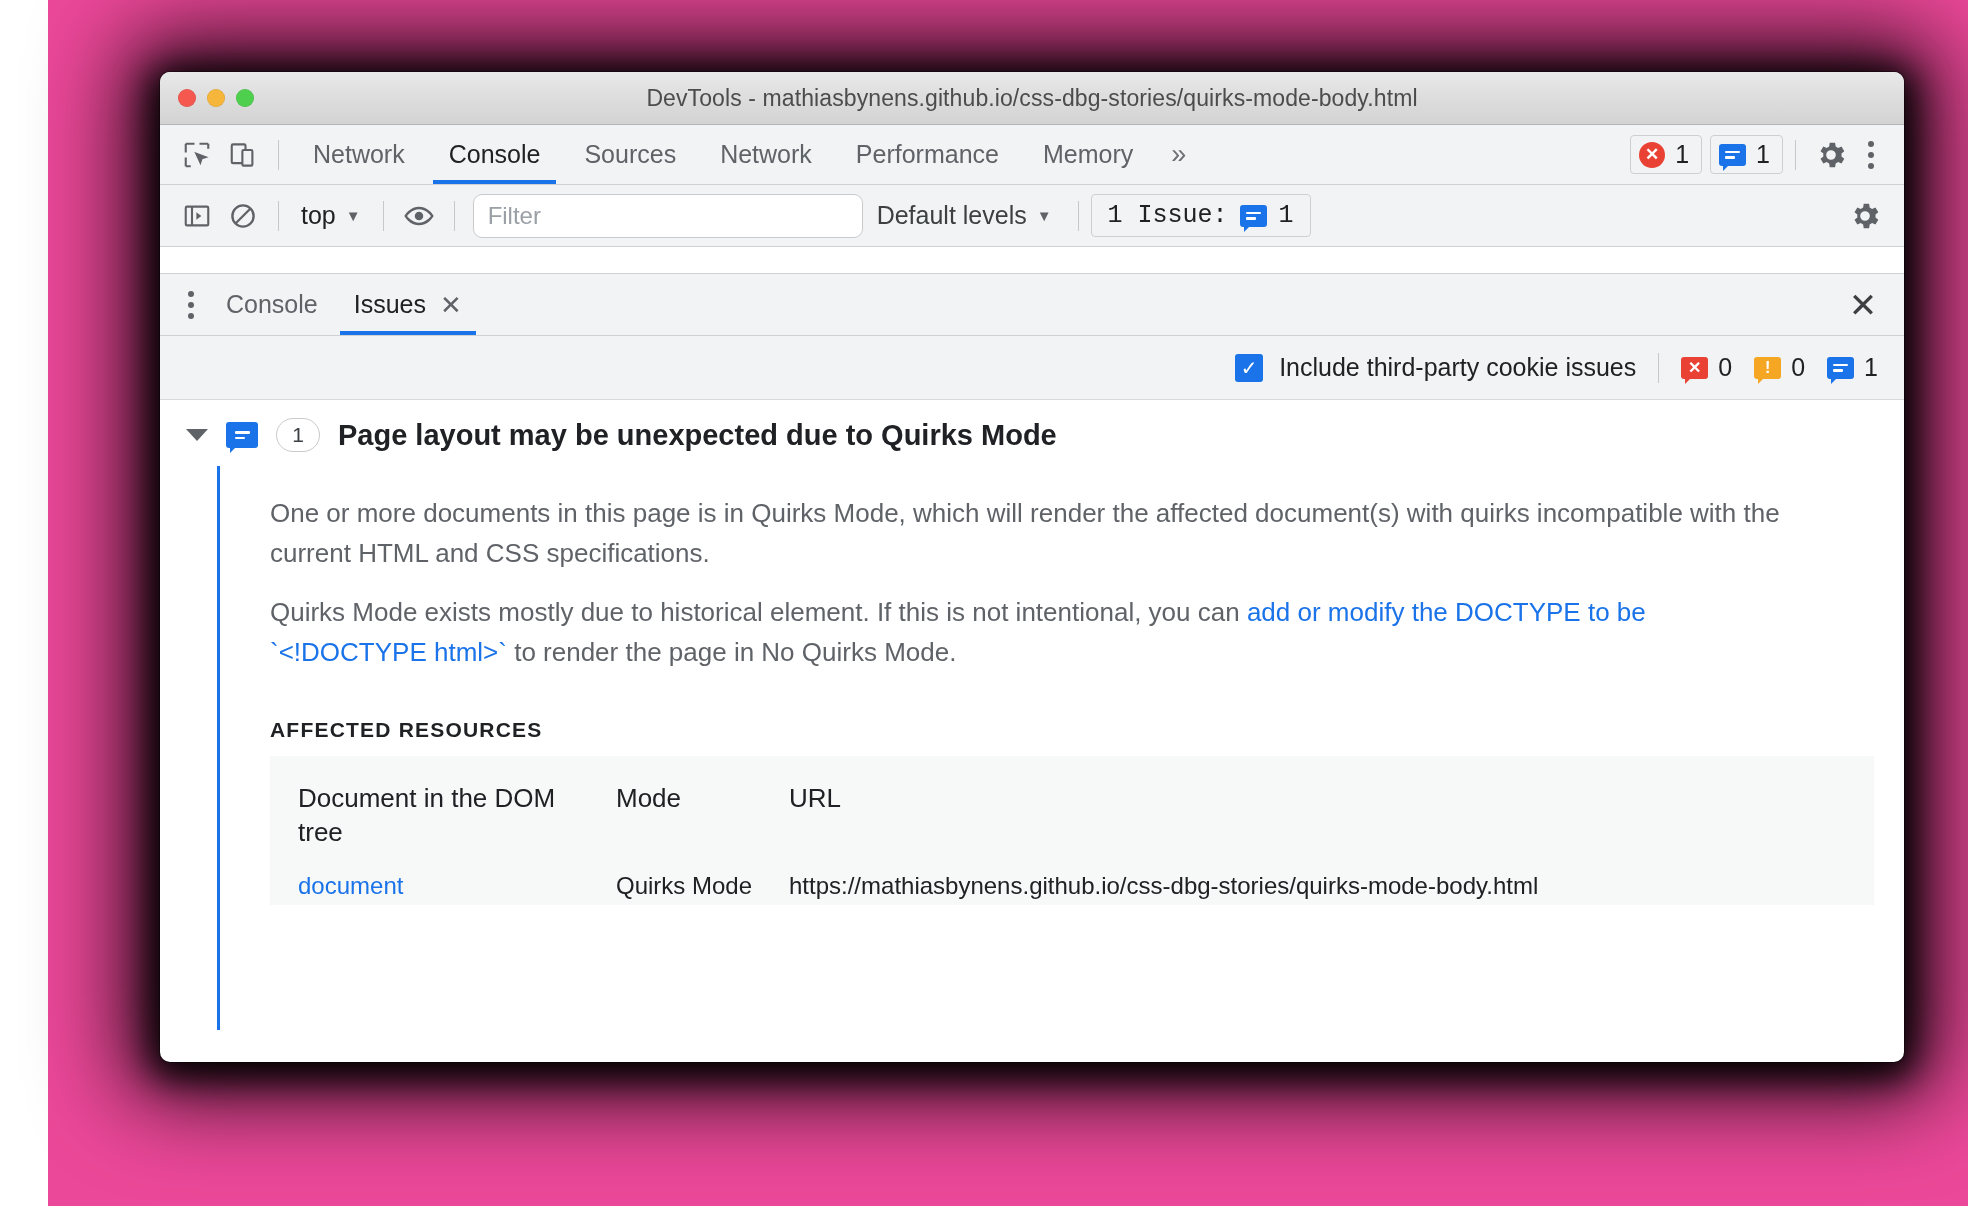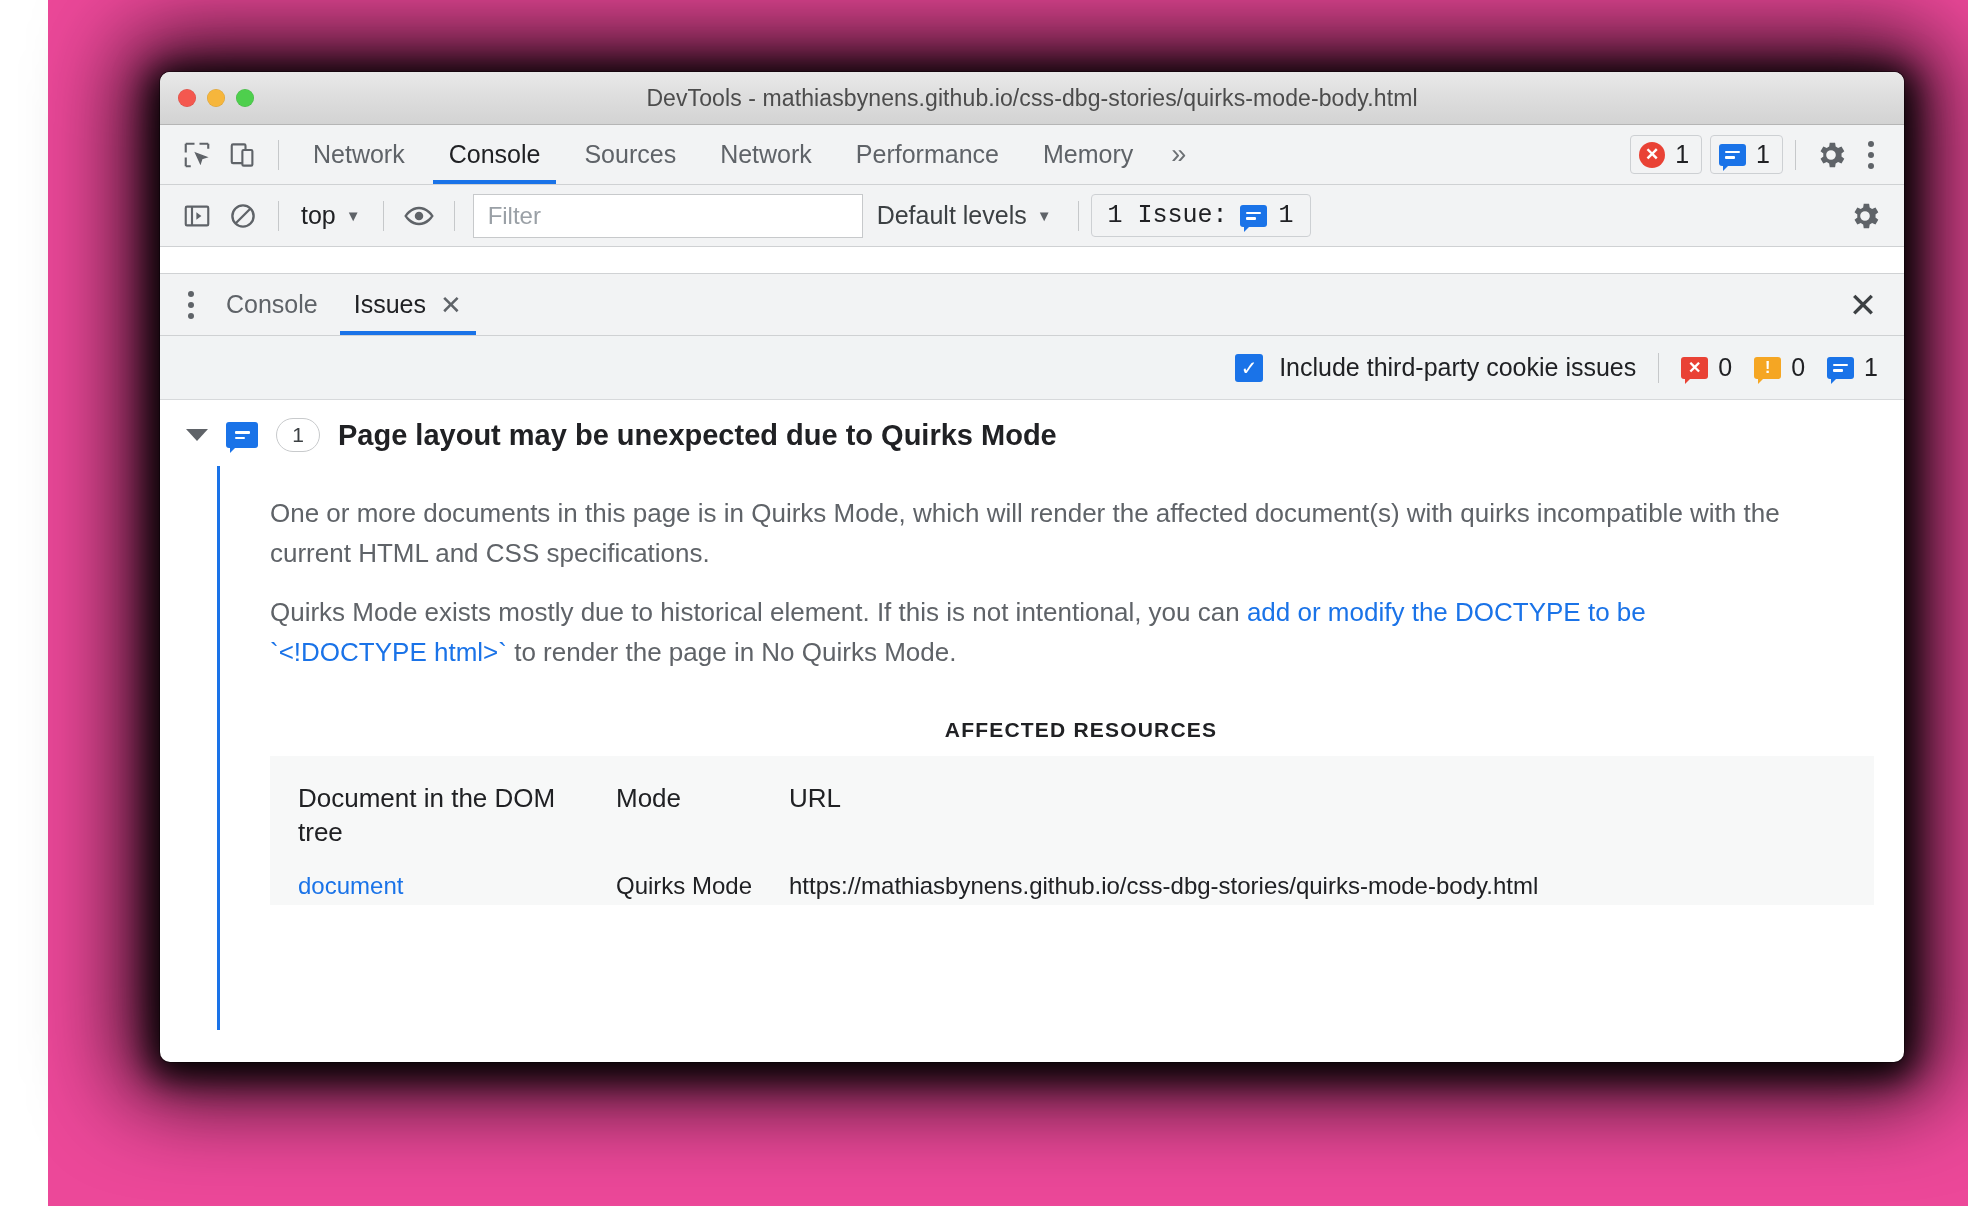--- a/index.html
+++ b/index.html
@@ -167,21 +167,21 @@
   }
   .ctx-select {
     display: flex; align-items: center; gap: 10px;
     font-size: 25px; color: #202124; padding: 0 10px;
   }
   .caret { font-size: 15px; color: #5f6368; }
   .filter-input {
     width: 390px; height: 44px;
     background: #ffffff;
     border: 1px solid #c7c9cb;
-    border-radius: 0;
+    border-radius: 9px;
     display: flex; align-items: center;
     padding: 0 14px;
     box-sizing: border-box;
     font-size: 24px;
     color: #9aa0a6;
     margin-left: 6px;
   }
   .levels {
     display: flex; align-items: center; gap: 10px;
     font-size: 25px; color: #3c4043; padding: 0 14px;
@@ -287,21 +287,20 @@
     max-width: 1530px;
     margin: 20px 0 0 0;
   }
   .para a { color: #1a73e8; text-decoration: none; }
   .sec-title {
     font-size: 21px;
     letter-spacing: 1.2px;
     color: #202124;
     font-weight: bold;
     margin-top: 46px;
-    text-align: center;
   }
   .resources {
     margin-top: 14px;
     margin-right: 18px;
     background: #f7f8f8;
     padding: 12px 0 0 0;
   }
   .res-head {
     display: flex; align-items: center; gap: 12px;
     padding: 6px 0 6px 14px;

